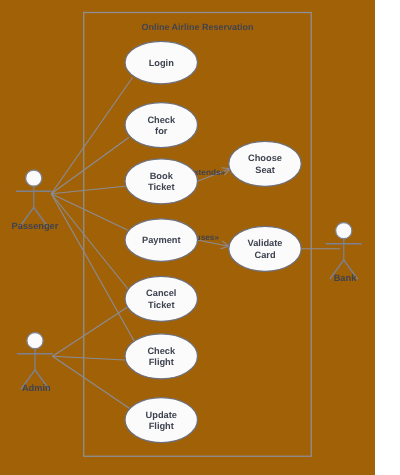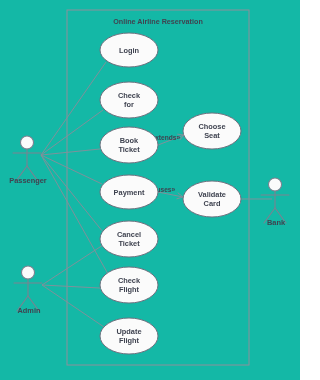--- a/index.html
+++ b/index.html
@@ -4,21 +4,21 @@
 <style>
   html, body {
     margin: 0;
     padding: 0;
     background: #ffffff;
   }
   #canvas {
     position: relative;
     width: 300px;
     height: 380px;
-    background: #14b8a6;
+    background: #a16207;
     font-family: "Liberation Sans", sans-serif;
     overflow: hidden;
   }
   #diagram-svg {
     position: absolute;
     left: 0;
     top: 0;
     width: 300px;
     height: 380px;
   }

